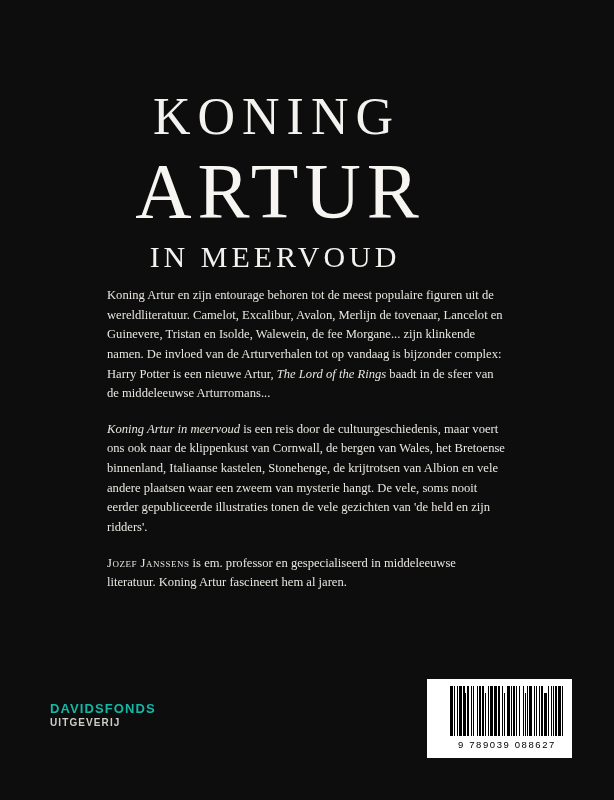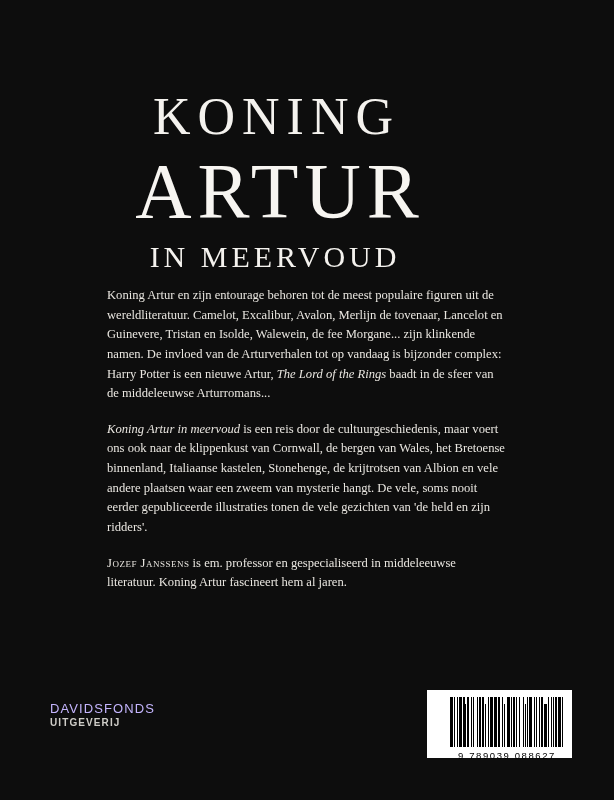--- a/index.html
+++ b/index.html
@@ -81,42 +81,42 @@
   
   .publisher {
     position: absolute;
     left: 50px;
     bottom: 72px;
     line-height: 1;
   }
   .pub-name {
     font-family: "Liberation Sans", sans-serif;
     font-size: 13px;
-    font-weight: 400;
+    font-weight: 700;
     letter-spacing: 1.1px;
-    color: #c4b5fd;
+    color: #14b8a6;
     display: block;
   }
   .pub-sub {
     font-family: "Liberation Sans", sans-serif;
     font-size: 10px;
     font-weight: 700;
     letter-spacing: 1.1px;
     color: #cfcdc8;
     display: block;
     margin-top: 3px;
   }
 
   
   .barcode-box {
     position: absolute;
     right: 42px;
     bottom: 42px;
     width: 145px;
-    height: 68px;
+    height: 79px;
     background: #ffffff;
     padding: 7px 8px 4px 23px;
     box-sizing: border-box;
   }
   .bars {
     display: flex;
     align-items: flex-end;
     height: 50px;
     width: 100%;
     gap: 0;

